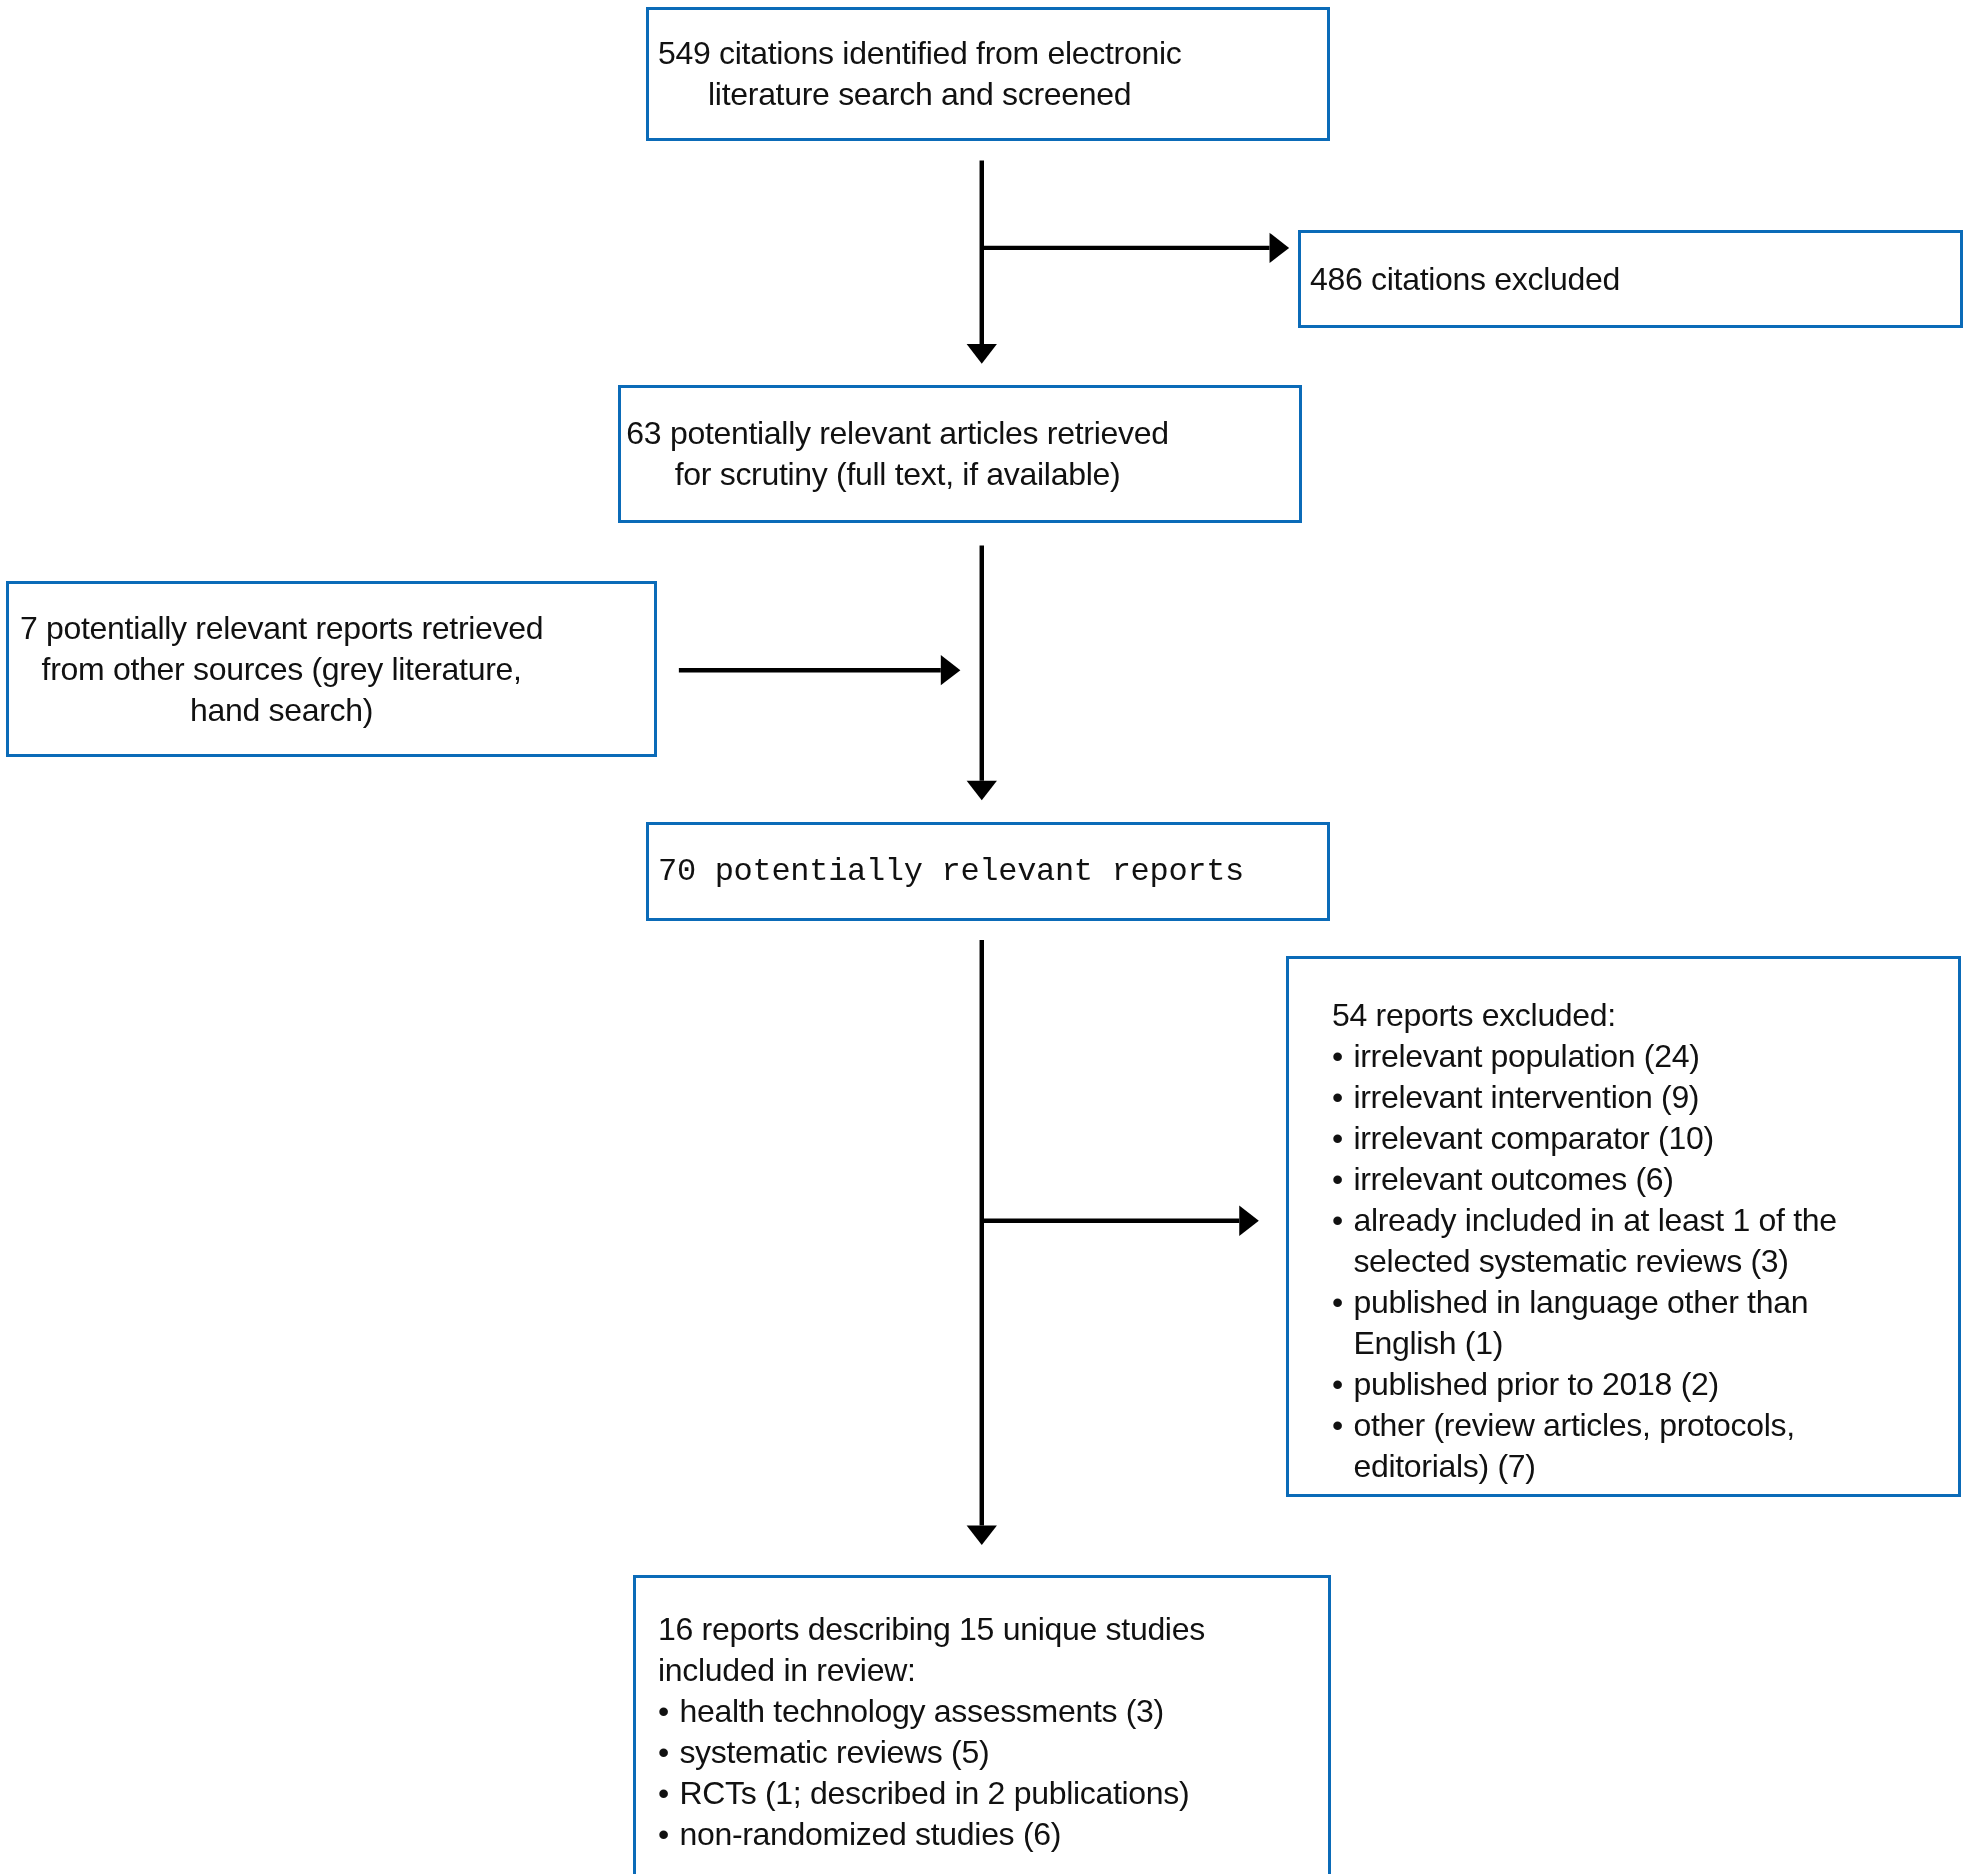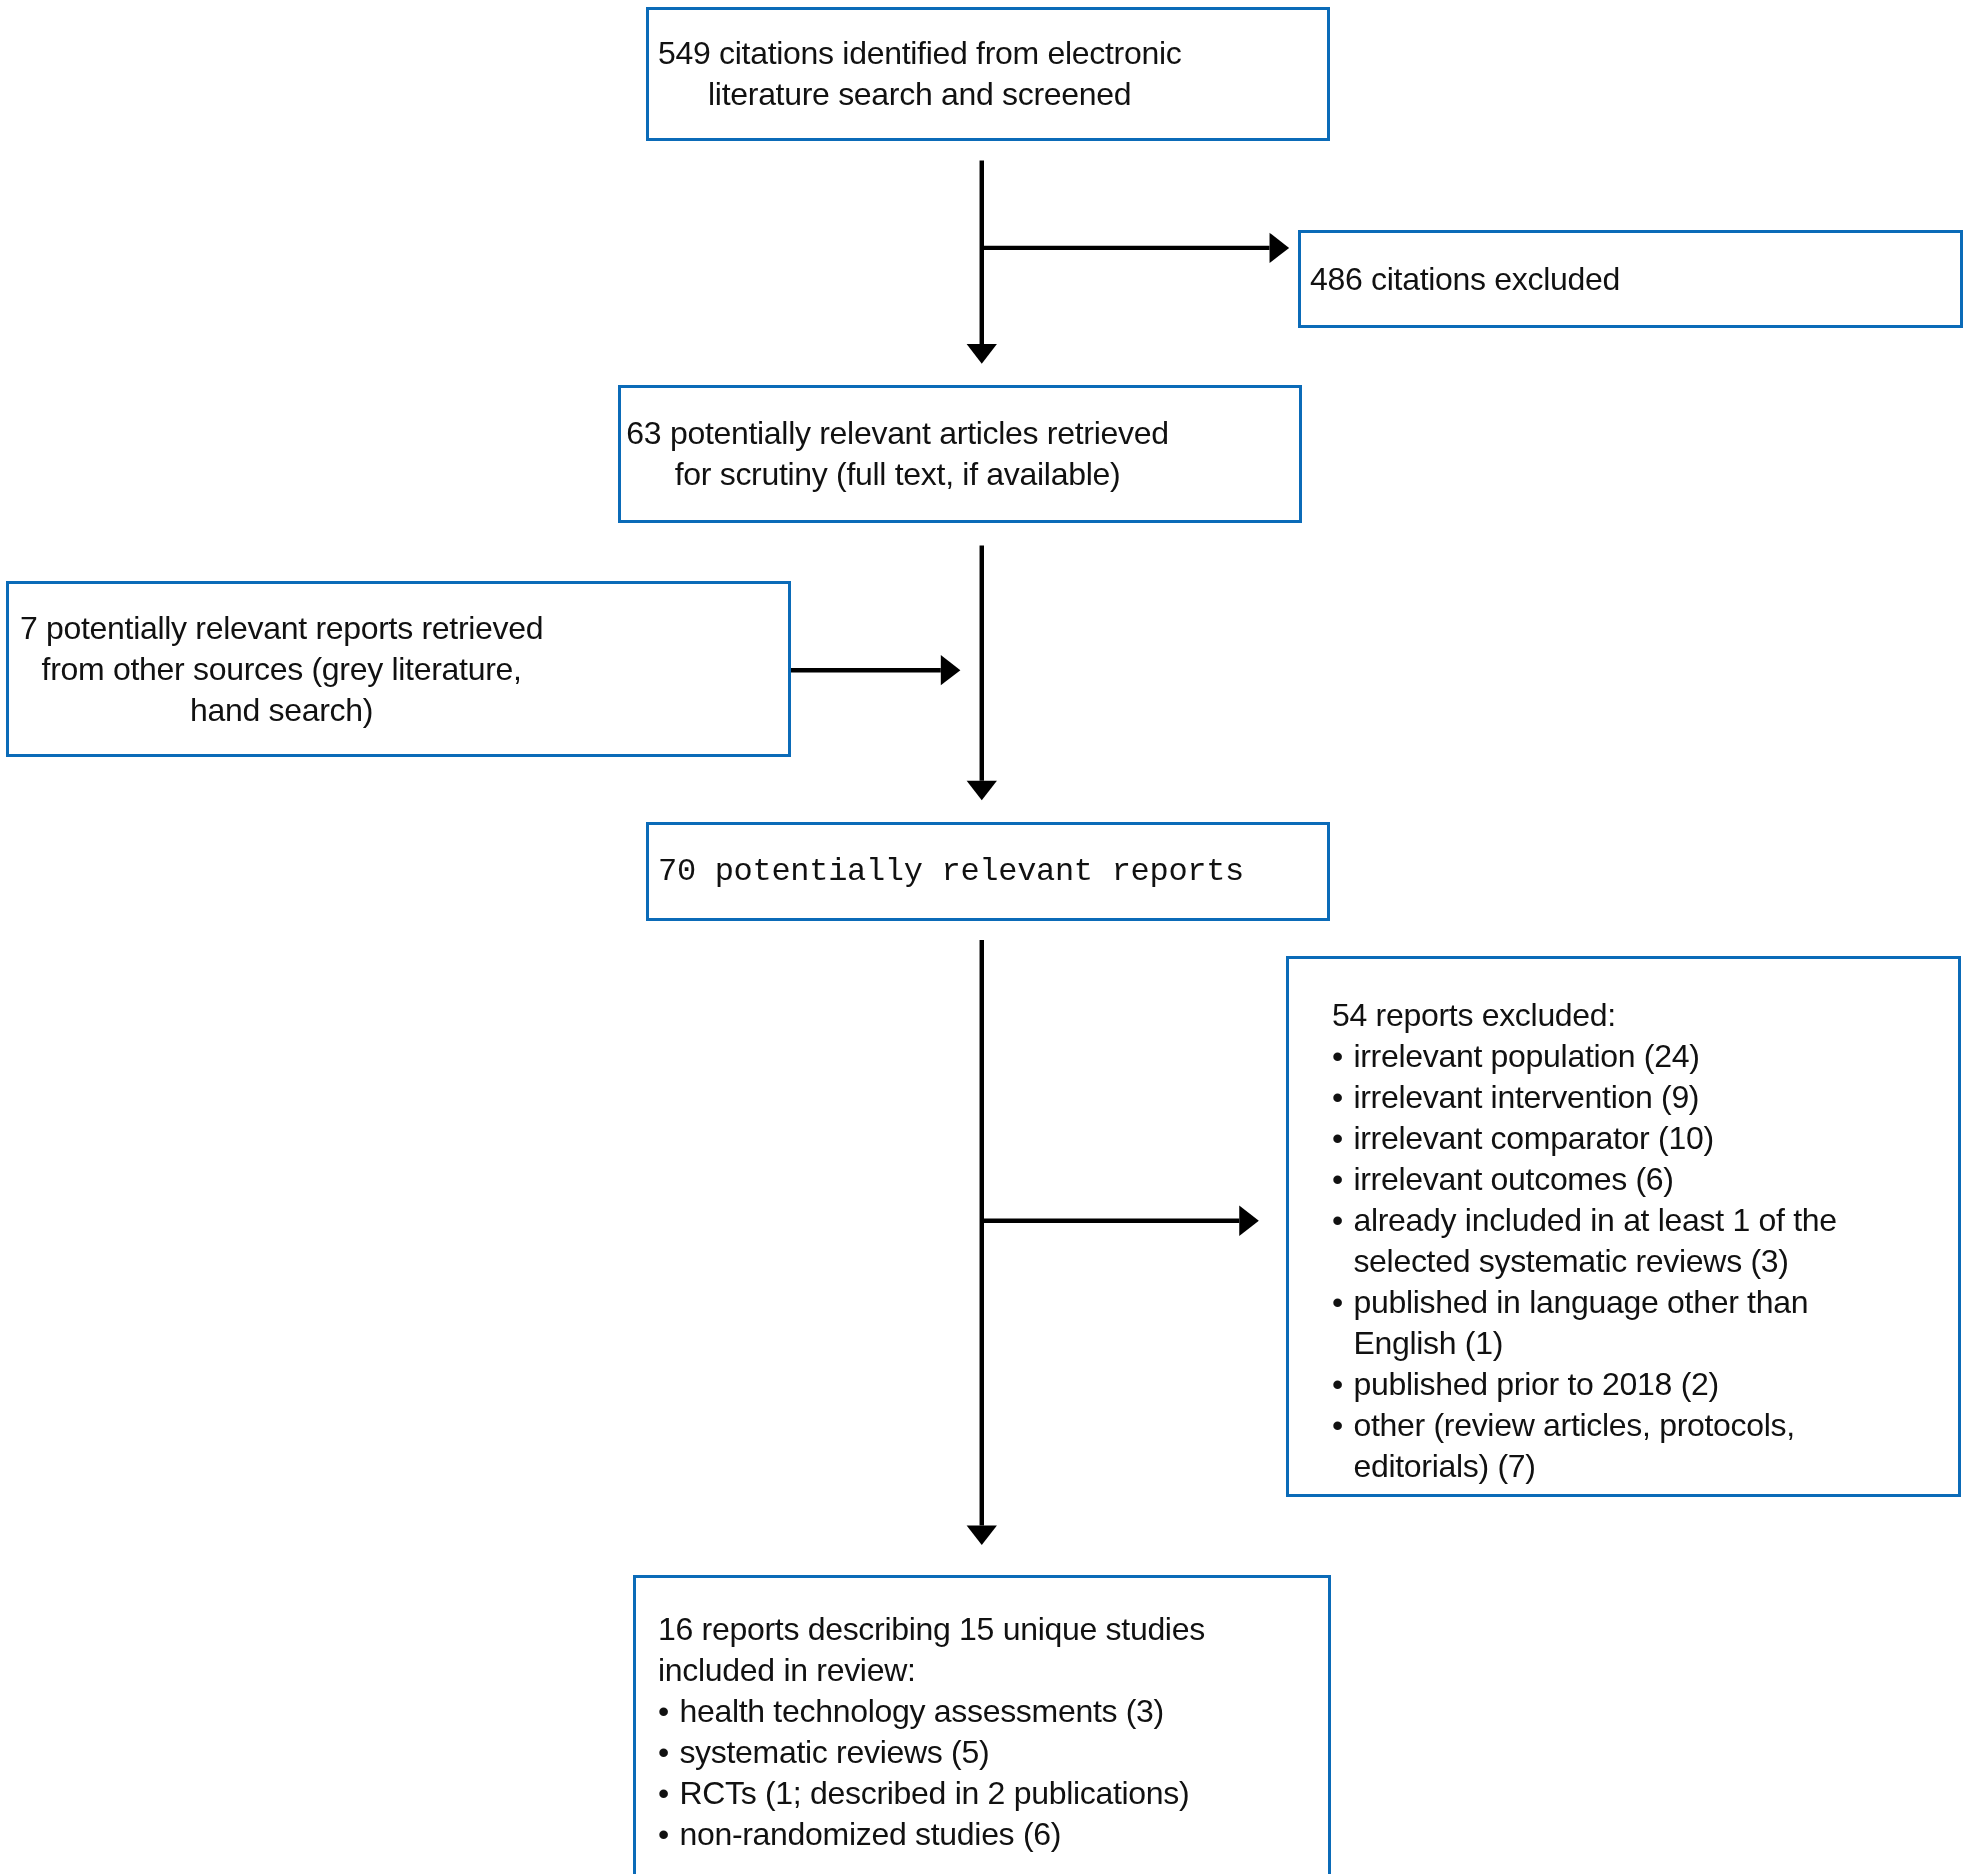--- a/index.html
+++ b/index.html
@@ -28,21 +28,21 @@
     display:flex;
     align-items:center;
     justify-content:flex-start;
     text-align:center;
   }
   .pre{white-space:pre-line;}
   
   #box-identified      {left:646px;  top:7.1px;    width:684px; height:134px; padding:0 9px;}
   #box-citations-excl  {left:1298px; top:198px;  width:665px; height:98px; padding:0 9px;margin-top:32px;}
   #box-retrieved       {left:618px;  top:385px;  width:684px; height:138px; padding:0 5.3px;}
-  #box-other-sources   {left:6.2px;    top:581px;  width:785px; height:176px; padding:0 10.7px;}
+  #box-other-sources   {left:6.2px;    top:581px;  width:651px; height:176px; padding:0 10.7px;}
   #box-relevant        {left:646px;  top:822px;  width:684px; height:99px; padding:0 9px;font-family:Liberation Mono, monospace;}
   #box-reports-excl    {left:1286px; top:956px; width:675px; height:541px; padding:36px 10.7px 9px 43px;}
   #box-included        {left:633px;  top:1575px; width:698px; height:341px; padding:31px 22px 9px 22px;}
   .bullet-row{
     display:flex;
     align-items:flex-start;
   }
   .bullet-glyph{
     flex:0 0 21.4px;
     width:21.4px;

